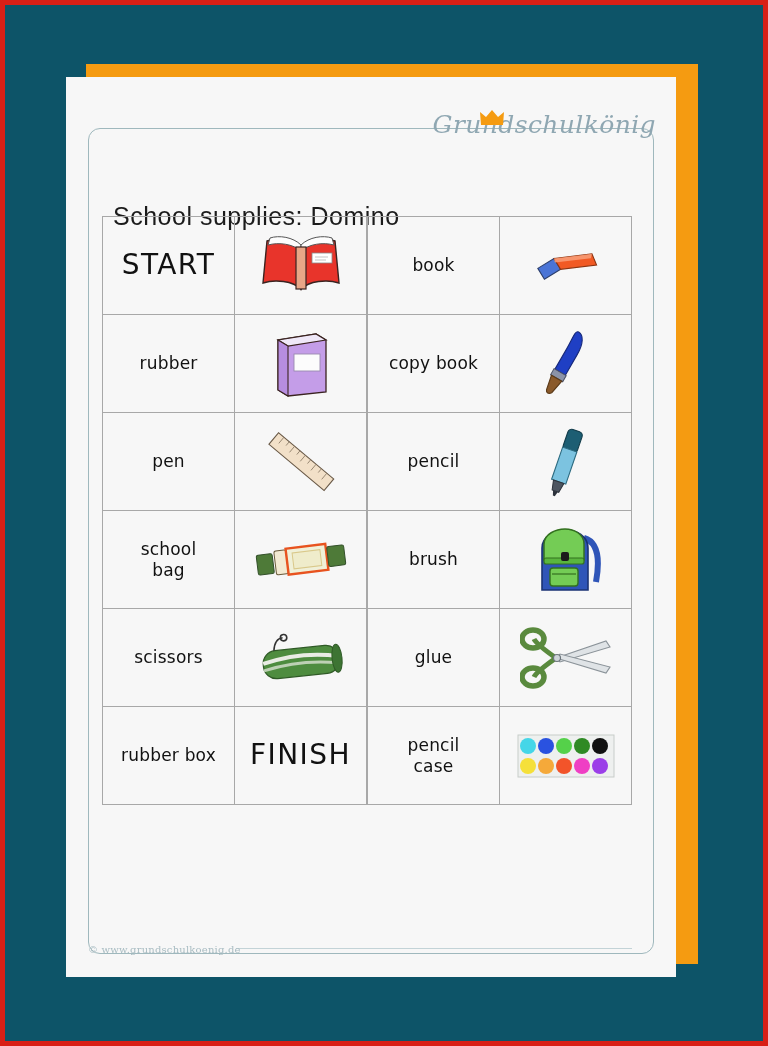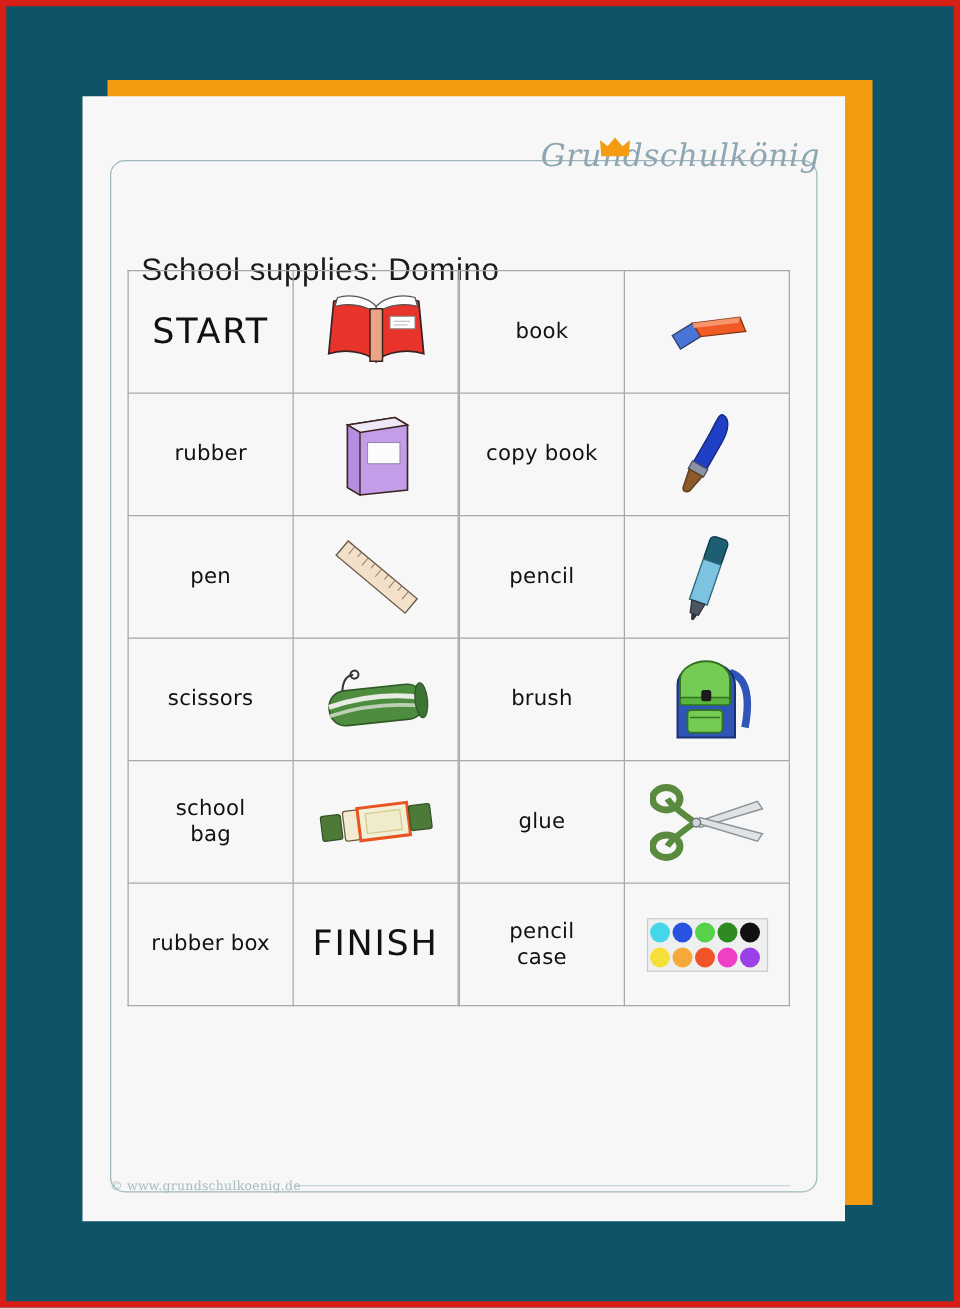--- a/index.html
+++ b/index.html
@@ -138,48 +138,48 @@
                 <line x1="57" y1="28" x2="57" y2="36"></line>
                     <line x1="64" y1="28" x2="64" y2="33"></line>
                 <line x1="71" y1="28" x2="71" y2="36"></line>
               </g>
             </g>
           </svg>
         </td>
       </tr>
       <tr>
         <td class="word">
+          <div class="w">school
+bag</div>
+        </td>
+        <td class="pic">
+          <svg width="100" height="44" viewBox="0 0 100 44">
+            <g transform="rotate(-7 50 22)">
+              <rect x="6" y="12" width="16" height="20" rx="2" fill="#4e7a38" stroke="#33502a" stroke-width="1"></rect>
+              <rect x="24" y="10" width="12" height="24" rx="2" fill="#f3ead2" stroke="#6a5a3a" stroke-width="1"></rect>
+              <rect x="36" y="9" width="40" height="26" fill="#f0f0d8" stroke="#e8531f" stroke-width="2.4"></rect>
+              <rect x="42" y="14" width="28" height="16" fill="#efeccb" stroke="#d9c88a" stroke-width="1"></rect>
+              <rect x="77" y="12" width="17" height="20" rx="2" fill="#4e7a38" stroke="#33502a" stroke-width="1"></rect>
+            </g>
+          </svg>
+        </td>
+      </tr>
+      <tr>
+        <td class="word">
           <div class="w">scissors</div>
         </td>
         <td class="pic">
           <svg width="100" height="56" viewBox="0 0 100 56">
             <g transform="rotate(-6 50 30)">
               <rect x="12" y="18" width="76" height="28" rx="13" fill="#4e8c3f" stroke="#2f5a26" stroke-width="1.3"></rect>
               <path d="M12 30 q38 -9 76 0" fill="none" stroke="#e9ece4" stroke-width="4"></path>
               <path d="M12 37 q38 -8 76 0" fill="none" stroke="#bdd0b4" stroke-width="3"></path>
               <ellipse cx="86" cy="32" rx="5" ry="14" fill="#3d7433" stroke="#2f5a26" stroke-width="1"></ellipse>
               <path d="M24 18 q2 -12 10 -12" fill="none" stroke="#333" stroke-width="1.6"></path>
               <circle cx="35" cy="6" r="3.2" fill="none" stroke="#333" stroke-width="1.6"></circle>
-            </g>
-          </svg>
-        </td>
-      </tr>
-      <tr>
-        <td class="word">
-          <div class="w">school
-bag</div>
-        </td>
-        <td class="pic">
-          <svg width="100" height="44" viewBox="0 0 100 44">
-            <g transform="rotate(-7 50 22)">
-              <rect x="6" y="12" width="16" height="20" rx="2" fill="#4e7a38" stroke="#33502a" stroke-width="1"></rect>
-              <rect x="24" y="10" width="12" height="24" rx="2" fill="#f3ead2" stroke="#6a5a3a" stroke-width="1"></rect>
-              <rect x="36" y="9" width="40" height="26" fill="#f0f0d8" stroke="#e8531f" stroke-width="2.4"></rect>
-              <rect x="42" y="14" width="28" height="16" fill="#efeccb" stroke="#d9c88a" stroke-width="1"></rect>
-              <rect x="77" y="12" width="17" height="20" rx="2" fill="#4e7a38" stroke="#33502a" stroke-width="1"></rect>
             </g>
           </svg>
         </td>
       </tr>
       <tr>
         <td class="word">
           <div class="w">rubber box</div>
         </td>
         <td class="pic">
           <div class="w big">FINISH</div>

